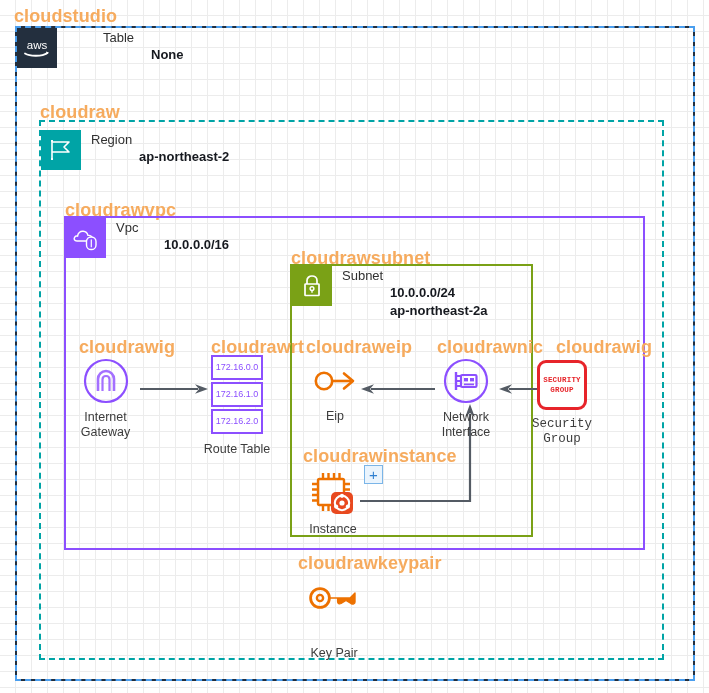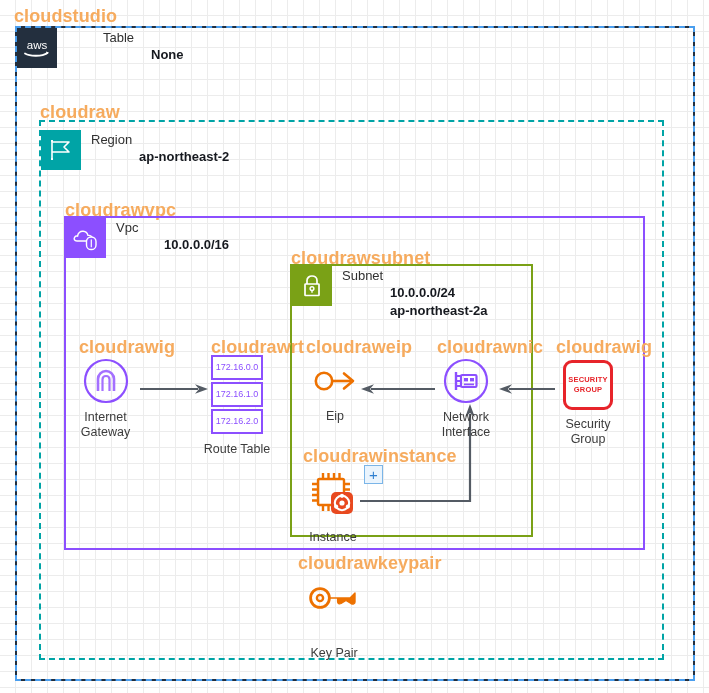--- a/index.html
+++ b/index.html
@@ -297,21 +297,21 @@
       <rect x="19" y="18" width="15.5" height="12" rx="1.2" fill="none" stroke="#8c4fff" stroke-width="2.2"></rect>
       <rect x="22" y="21" width="4" height="3.4" fill="#8c4fff"></rect>
       <rect x="28" y="21" width="4" height="3.4" fill="#8c4fff"></rect>
       <path d="M22,27.4 L32,27.4" stroke="#8c4fff" stroke-width="1.8"></path>
     </svg>
     <div class="node-label">Network
 Interface</div>
   </div>
 
   <div class="tag" style="left:556px; top:337px;">cloudrawig</div>
-  <div class="node" style="left:559px; top:360px; width:58px;">
+  <div class="node" style="left:533px; top:360px; width:58px;font-family:Liberation Mono, monospace;">
     <div class="sg-box">
       <div class="sg-l1">SECURITY</div>
       <div class="sg-l2">GROUP</div>
     </div>
     <div class="node-label" style="margin-top:7px;">Security
 Group</div>
   </div>
 
   <div class="tag" style="left:303px; top:446px;">cloudrawinstance</div>
   <div class="node" style="left:305px; top:468px; width:56px;">
@@ -323,21 +323,21 @@
         <path d="M11,16 L5,16 M11,21.5 L5,21.5 M11,27 L5,27 M11,32.5 L5,32.5"></path>
         <path d="M37,16 L43,16 M37,21.5 L43,21.5 M37,27 L43,27 M37,32.5 L43,32.5"></path>
       </g>
       <rect x="24" y="24" width="22" height="22" rx="5" fill="#e8491f"></rect>
       <circle cx="35" cy="35" r="7.2" fill="none" stroke="#ffffff" stroke-width="2.1"></circle>
       <circle cx="35" cy="35" r="2.6" fill="#ffffff"></circle>
       <circle cx="35" cy="27.8" r="2.1" fill="#ffffff"></circle>
       <circle cx="29.1" cy="38.6" r="2.1" fill="#ffffff"></circle>
       <circle cx="40.9" cy="38.6" r="2.1" fill="#ffffff"></circle>
     </svg>
-    <div class="node-label" style="margin-top:10px;text-align:right;">Instance</div>
+    <div class="node-label" style="margin-top:2px;text-align:right;">Instance</div>
   </div>
 
   <div class="plus-btn" style="left:364px; top:465px;">+</div>
 
   <div class="tag" style="left:298px; top:553px;">cloudrawkeypair</div>
   <div class="node" style="left:305px; top:578px; width:58px;">
     <svg width="56" height="40" viewBox="0 0 56 40">
       <circle cx="14" cy="20" r="9.4" fill="none" stroke="#ed7100" stroke-width="2.8"></circle>
       <circle cx="14" cy="20" r="3.1" fill="none" stroke="#ed7100" stroke-width="2.4"></circle>
       <path d="M23.2,20 L44,20 L49,15 L49,20 L49,24 C49,26 47,26.5 45,25.5 L40,22.5 L35,25.5

